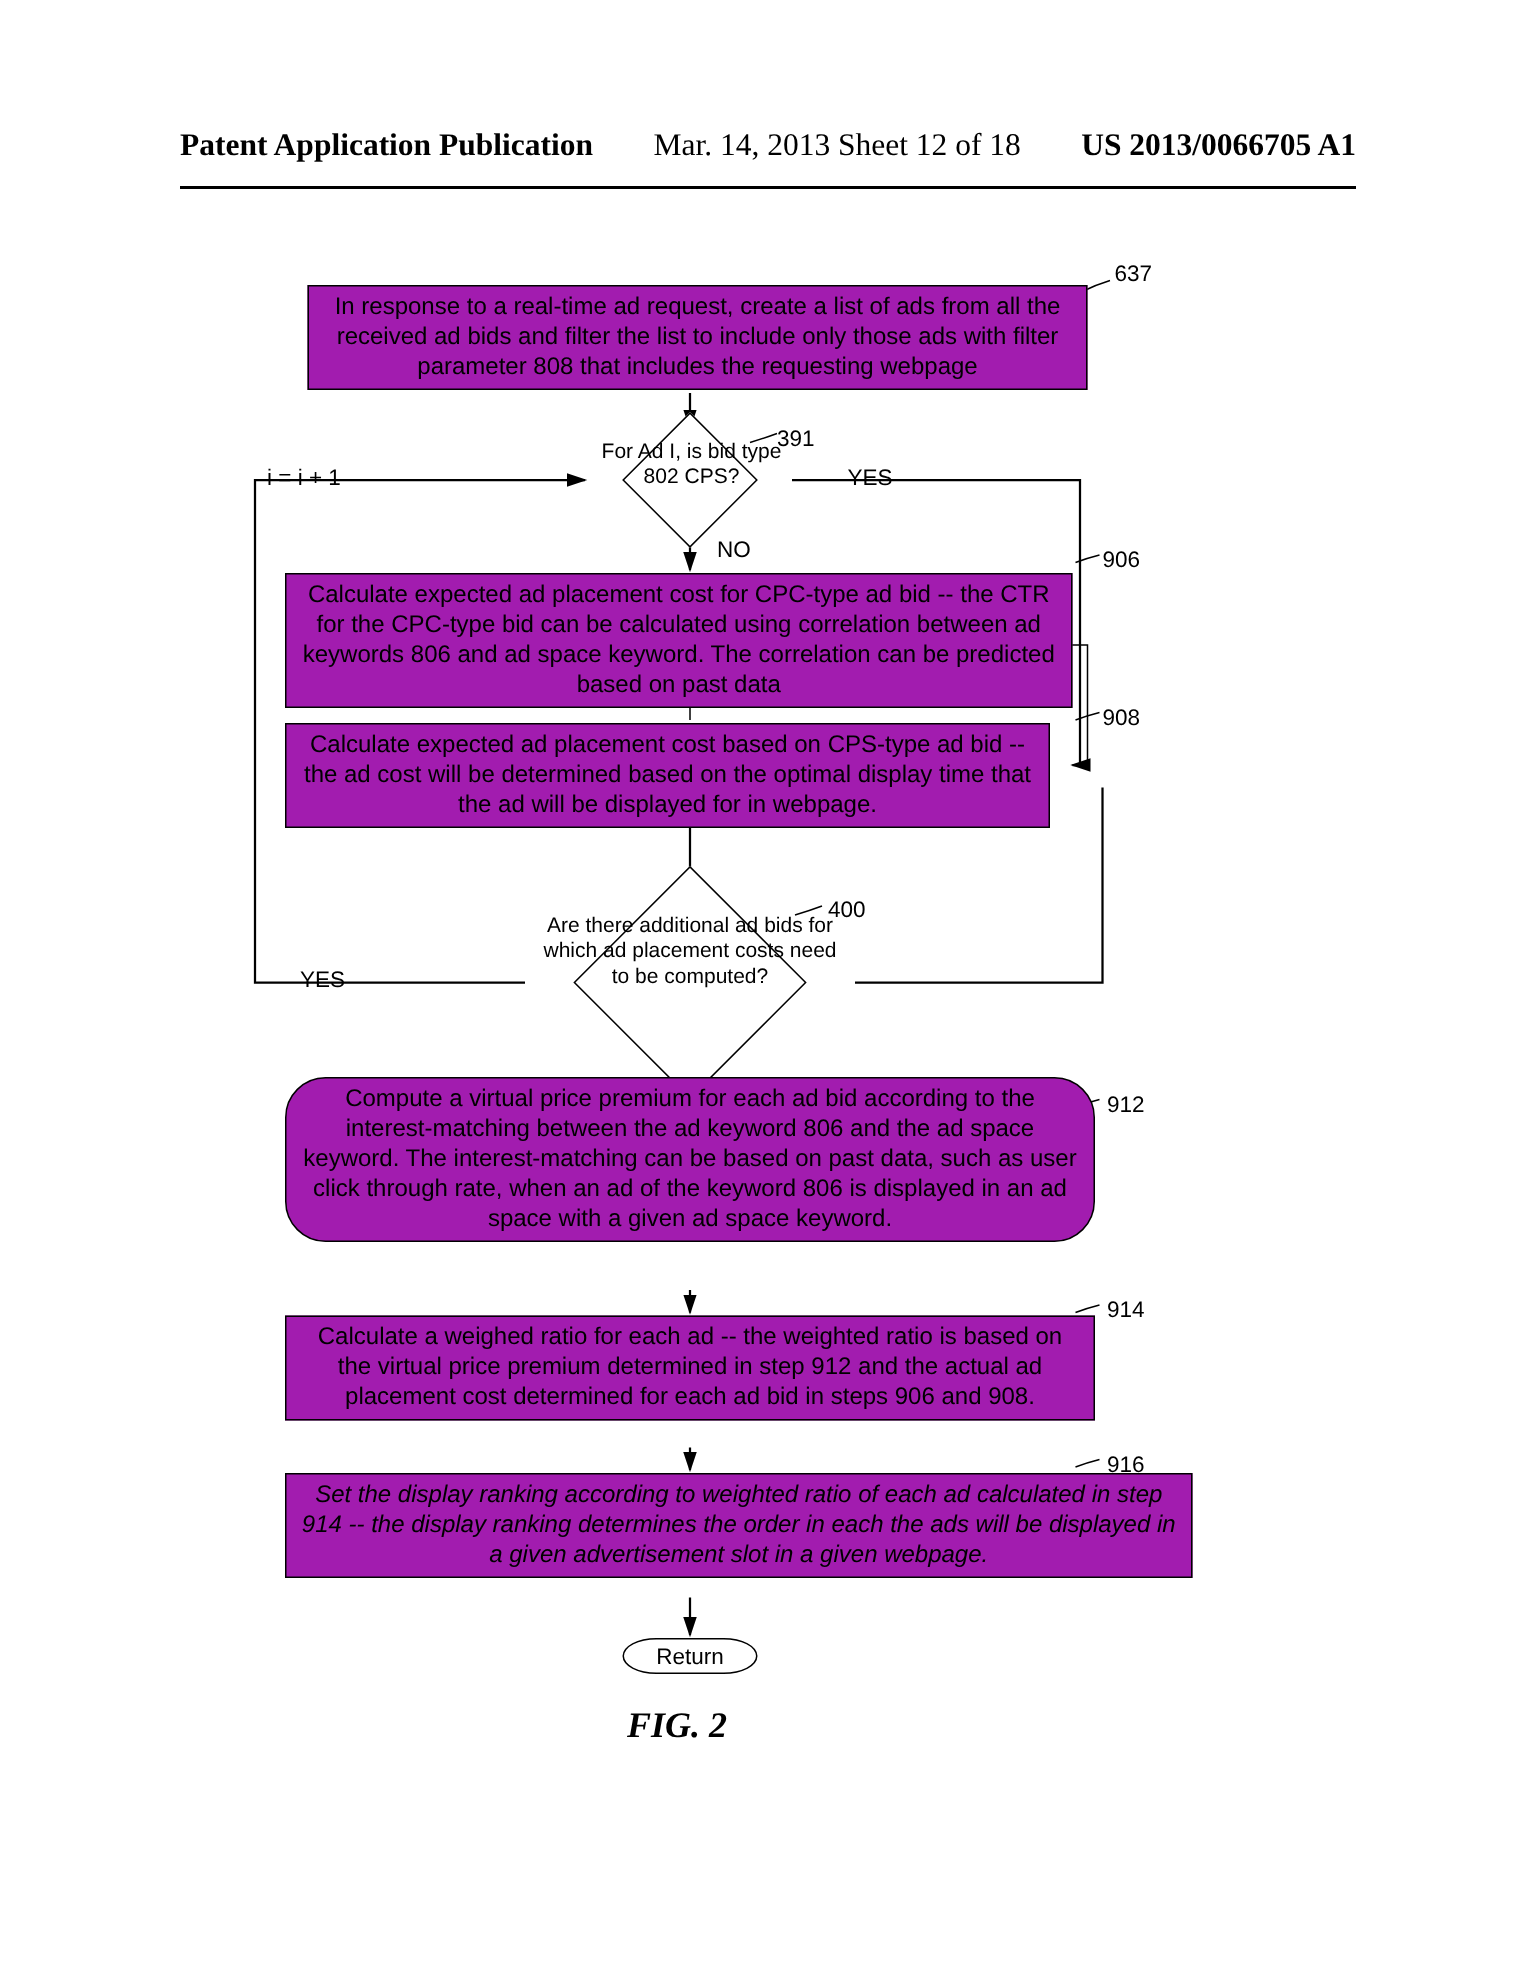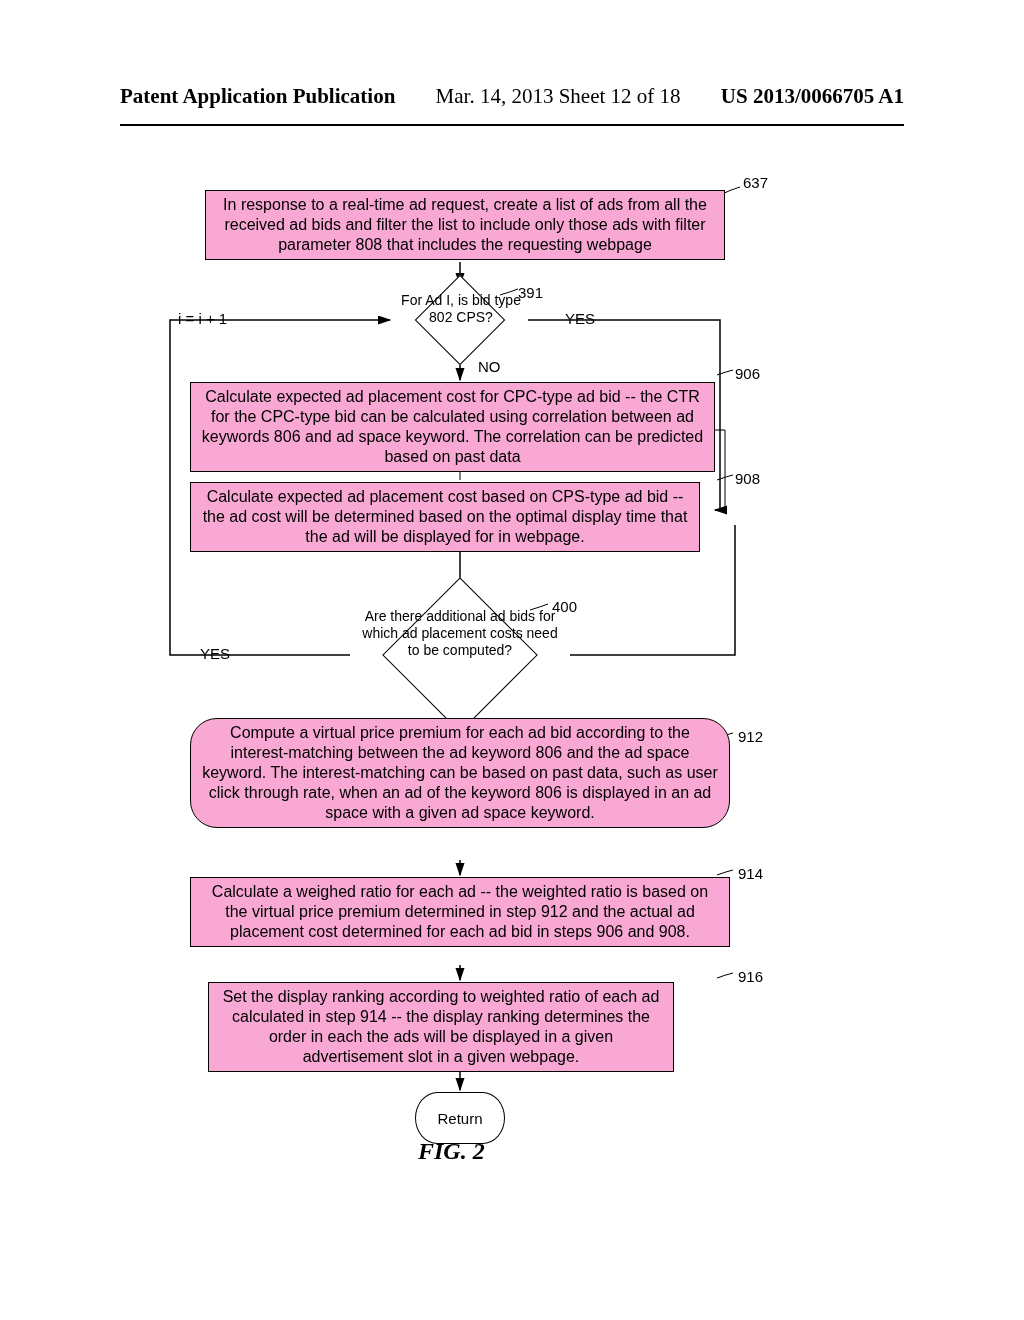--- a/index.html
+++ b/index.html
@@ -32,21 +32,21 @@
     width: 640px;
   }
   .box {
     position: absolute;
     border: 1.5px solid #000;
     text-align: center;
     font-family: Arial, Helvetica, sans-serif;
     font-size: 16px;
     line-height: 1.25;
     padding: 4px 8px;
-    background: #f9a8d4;
+    background: #a21caf;
   }
   .diamond {
     position: absolute;
     border: 1.5px solid #000;
     transform: rotate(45deg);
     background: #fff;
   }
   .diamond-text {
     position: absolute;
     text-align: center;
@@ -63,21 +63,21 @@
   .refnum {
     position: absolute;
     font-family: Arial, Helvetica, sans-serif;
     font-size: 15px;
   }
   .term {
     position: absolute;
     border: 1.5px solid #000;
     border-radius: 50% / 100%;
     width: 90px;
-    height: 52px;
+    height: 24px;
     display:flex;
     align-items:center;
     justify-content:center;
     font-family: Arial, Helvetica, sans-serif;
     font-size: 15px;
     background:#fff;
   }
   .figcap {
     position:absolute;
     font-family: "Times New Roman", serif;
@@ -182,21 +182,21 @@
   <div class="box" style="top:538px; left:30px; width:540px;border-radius:27px;">
     <span>Compute a virtual price premium for each ad bid according to the interest-matching between the ad keyword 806 and the ad space keyword.  The interest-matching can be based on past data, such as user click through rate, when an ad of the keyword 806 is displayed in an ad space with a given ad space keyword.</span>
   </div>
   <div class="refnum" style="top:548px; left:578px;">912</div>
 
   <div class="box" style="top:697px; left:30px; width:540px;">
     <span>Calculate a weighed ratio for each ad -- the weighted ratio is based on the virtual price premium determined in step 912 and the actual ad placement cost determined for each ad bid in steps 906 and 908.</span>
   </div>
   <div class="refnum" style="top:685px; left:578px;">914</div>
 
-  <div class="box" style="top:802px; left:48px; width:466px;">
+  <div class="box" style="top:802px; left:30px; width:605px;font-style:italic;">
     <span>Set the display ranking according to weighted ratio of each ad calculated in step 914 -- the display ranking determines the order in each the ads will be displayed in a given advertisement slot in a given webpage.</span>
   </div>
   <div class="refnum" style="top:788px; left:578px;">916</div>
 
   <div class="term" style="top:912px; left:255px;">
     <span>Return</span>
   </div>
 
   <div class="figcap" style="top:958px; left:258px;">FIG. 2</div>
 

